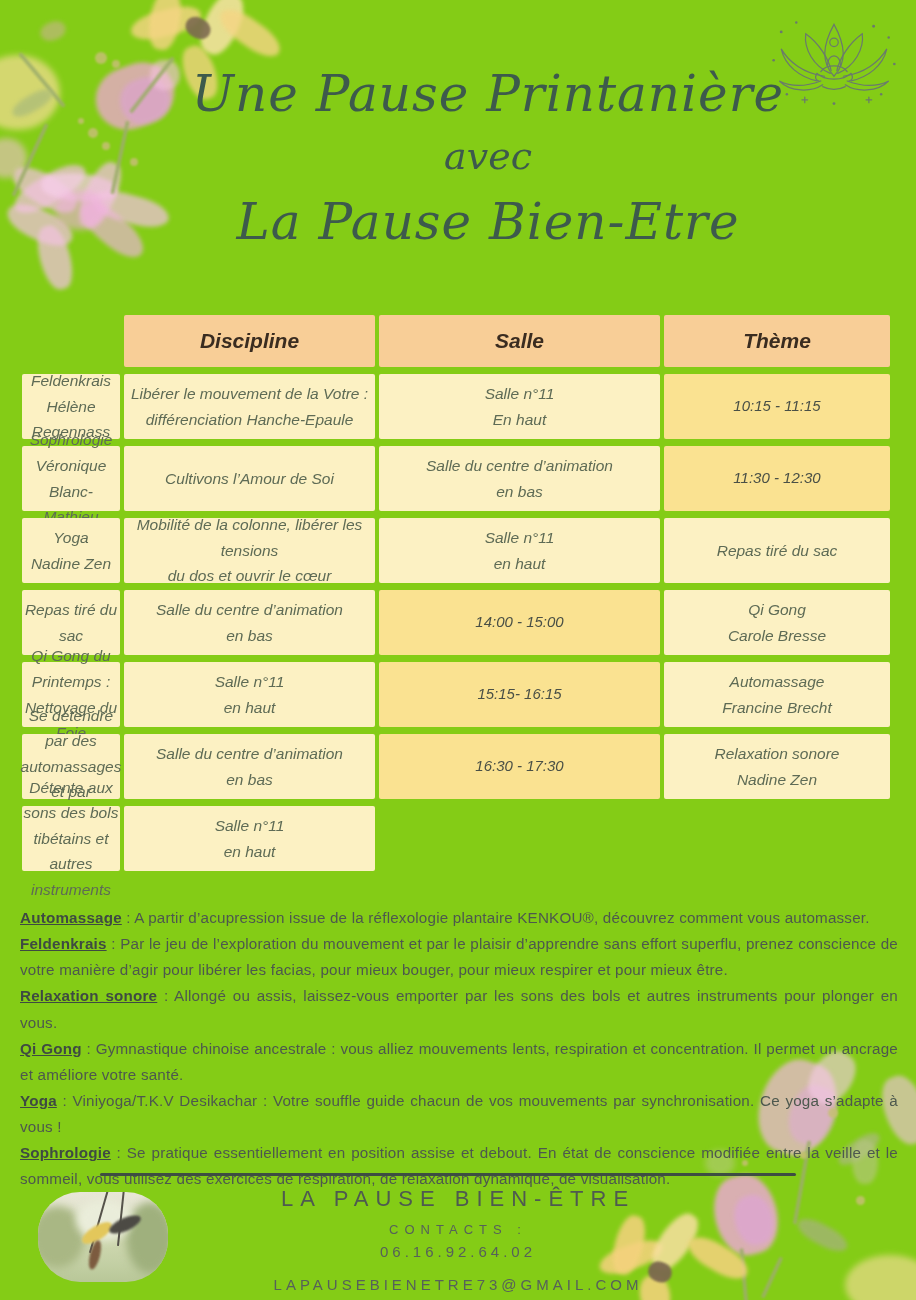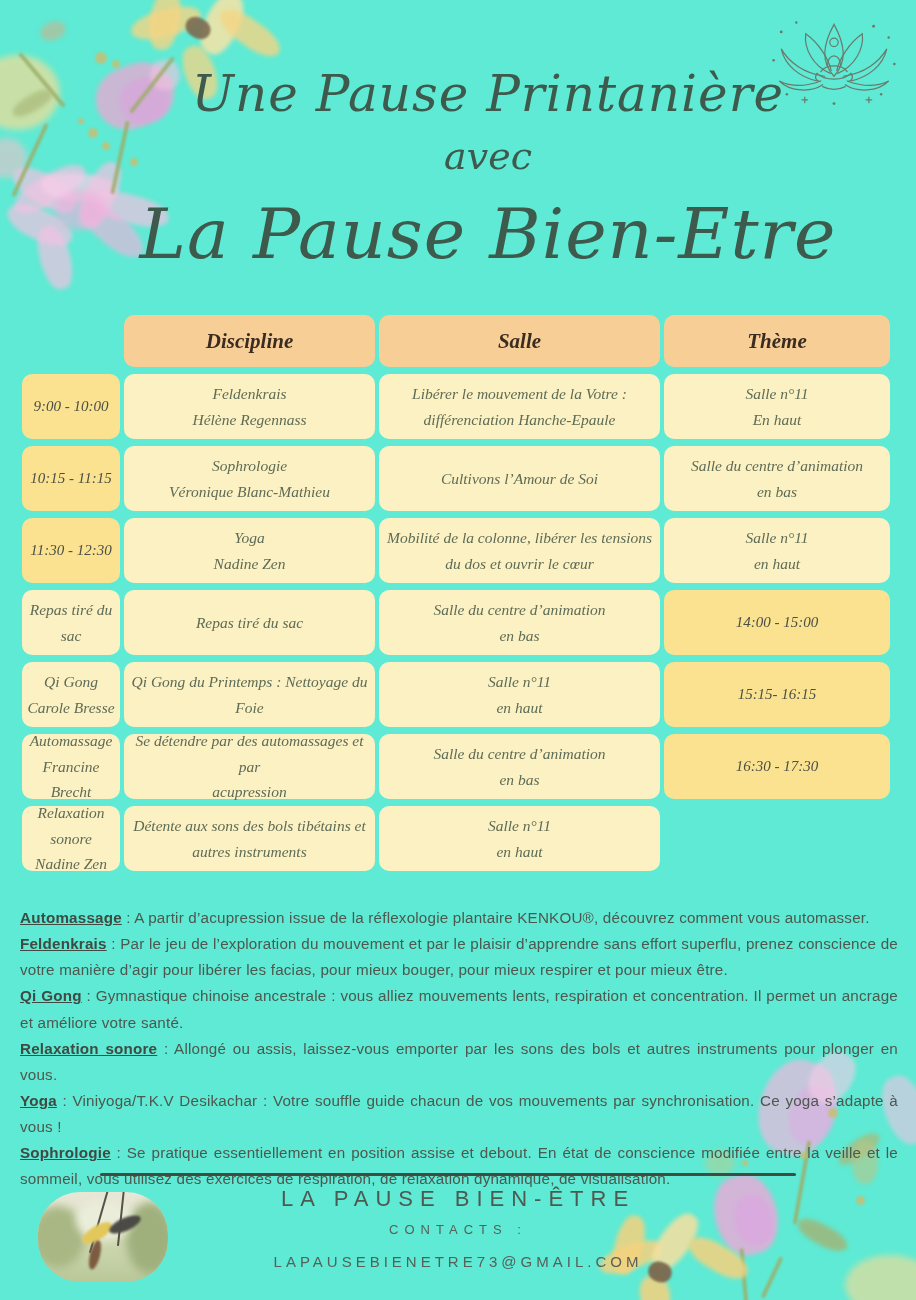--- a/index.html
+++ b/index.html
@@ -1,50 +1,50 @@
 <!DOCTYPE html>
 <html lang="fr"><head>
 <meta charset="utf-8">
 <style>
   html,body{margin:0;padding:0;}
   .page{
     position:relative;
     width:916px;height:1300px;
-    background:#5eead4;
+    background:#84cc16;
     overflow:hidden;
     font-family:"Liberation Sans", sans-serif;
   }
   
   .decor,.decor *{pointer-events:none;}
   .b{position:absolute;border-radius:50%;filter:blur(3px);}
   .p{position:absolute;border-radius:50% 50% 50% 50%/60% 60% 60% 60%;filter:blur(2px);}
   .stem{position:absolute;width:4px;border-radius:4px;background:#9DAE6B;opacity:.85;filter:blur(1px);}
   .dot{position:absolute;border-radius:50%;background:#C6BF74;opacity:.85;filter:blur(1px);}
   .lotus-wrap{position:absolute;left:768px;top:16px;width:132px;height:96px;}
   
   .title{
     position:absolute;left:60px;right:0;top:64px;
     text-align:center;color:#3D5A4C;
     font-family:"DejaVu Serif", serif;font-style:italic;
   }
   .title-l1{font-size:50px;line-height:1.2;margin:0 0 10px 0;font-weight:500;letter-spacing:1px;}
   .title-l2{font-size:38px;line-height:1.2;margin:0 0 6px 0;}
-  .title-l3{font-size:70px;line-height:1.2;margin:12px;font-weight:500;letter-spacing:1px;}
+  .title-l3{font-size:50px;line-height:1.2;margin:12px;font-weight:500;letter-spacing:1px;}
   
   .table{
     position:absolute;left:22px;top:315px;
     display:grid;
     grid-template-columns:98px 251px 281px 226px;
     grid-template-rows:52px repeat(7,65px);
     gap:7px 4px;
   }
   .cell{
     display:flex;align-items:center;justify-content:center;
-    text-align:center;border-radius:10px;
-    font-family:Liberation Serif, serif;font-style:italic;
+    text-align:center;border-radius:2px;
+    font-family:Liberation Sans, sans-serif;font-style:italic;
     white-space:pre-line;line-height:1.65;
   }
   .th{background:#F8CE97;color:#3A2C20;font-size:21px;font-weight:600;}
   .th-empty{background:transparent;}
   .time{background:#FAE291;color:#4A5046;font-size:15px;}
   .td{background:#FCF1C3;color:#5E6B55;font-size:15.5px;}
   
   .descriptions{
     position:absolute;left:20px;top:905px;width:878px;
     color:#4D584E;font-size:15.2px;line-height:1.72;
@@ -171,21 +171,20 @@
     <div class="title-l2">avec</div>
     <div class="title-l3">La Pause Bien-Etre</div>
   </div>
 
   <div class="table">
     <div class="cell th-empty"></div>
     <div class="cell th">Discipline</div>
     <div class="cell th">Salle</div>
     <div class="cell th">Thème</div>
 
-    <div class="cell time">9:00 - 10:00</div>
     <div class="cell td">Feldenkrais
 Hélène Regennass</div>
     <div class="cell td">Libérer le mouvement de la Votre :
 différenciation Hanche-Epaule</div>
     <div class="cell td">Salle n°11
 En haut</div>
 
     <div class="cell time">10:15 - 11:15</div>
     <div class="cell td">Sophrologie
 Véronique Blanc-Mathieu</div>
@@ -226,38 +225,39 @@
 Nadine Zen</div>
     <div class="cell td">Détente aux sons des bols tibétains et
 autres instruments</div>
     <div class="cell td">Salle n°11
 en haut</div>
   </div>
 
   <div class="descriptions">
     <p class="desc"><span class="desc-label">Automassage</span><span> : A partir d’acupression issue de la réflexologie plantaire KENKOU®, découvrez comment vous automasser.</span></p>
     <p class="desc"><span class="desc-label">Feldenkrais</span><span> : Par le jeu de l’exploration du mouvement et par le plaisir d’apprendre sans effort superflu, prenez conscience de votre manière d’agir pour libérer les facias, pour mieux bouger, pour mieux respirer et pour mieux être.</span></p>
+    <p class="desc"><span class="desc-label">Relaxation sonore</span><span> : Allongé ou assis, laissez-vous emporter par les sons des bols et autres instruments pour plonger en vous.</span></p>
     <p class="desc"><span class="desc-label">Qi Gong</span><span> : Gymnastique chinoise ancestrale : vous alliez mouvements lents, respiration et concentration. Il permet un ancrage et améliore votre santé.</span></p>
-    <p class="desc"><span class="desc-label">Relaxation sonore</span><span> : Allongé ou assis, laissez-vous emporter par les sons des bols et autres instruments pour plonger en vous.</span></p>
     <p class="desc"><span class="desc-label">Yoga</span><span> : Viniyoga/T.K.V Desikachar : Votre souffle guide chacun de vos mouvements par synchronisation. Ce yoga s’adapte à vous !</span></p>
     <p class="desc"><span class="desc-label">Sophrologie</span><span> : Se pratique essentiellement en position assise et debout. En état de conscience modifiée entre la veille et le sommeil, vous utilisez des exercices de respiration, de relaxation dynamique, de visualisation.</span></p>
   </div>
 
   <div class="divider"></div>
 
   <div class="logo">
     <div class="blob" style="left:-8px;top:14px;width:55px;height:62px;background:#A9B784;"></div>
     <div class="blob" style="left:88px;top:10px;width:48px;height:72px;background:#9FB07D;"></div>
     <div class="blob" style="left:38px;top:8px;width:55px;height:40px;background:#EAEDDA;"></div>
     <div class="rope" style="left:60px;top:-4px;height:66px;transform:rotate(16deg);"></div>
     <div class="rope" style="left:82px;top:-4px;height:58px;transform:rotate(6deg);"></div>
     <div class="blob" style="left:42px;top:34px;width:34px;height:14px;background:#E3C75B;transform:rotate(-32deg);filter:blur(1px);"></div>
     <div class="blob" style="left:70px;top:26px;width:34px;height:13px;background:#4C4A44;transform:rotate(-24deg);filter:blur(1px);"></div>
     <div class="blob" style="left:52px;top:48px;width:10px;height:30px;background:#7C5B3F;transform:rotate(14deg);filter:blur(1px);"></div>
   </div>
 
   <div class="footer-text">
     <p class="brand">LA PAUSE BIEN-ÊTRE</p>
     <p class="contacts">CONTACTS :</p>
+    <p class="phone">06.16.92.64.02</p>
     <p class="email">LAPAUSEBIENETRE73@GMAIL.COM</p>
   </div>
 
 </div>
 
 </body></html>

